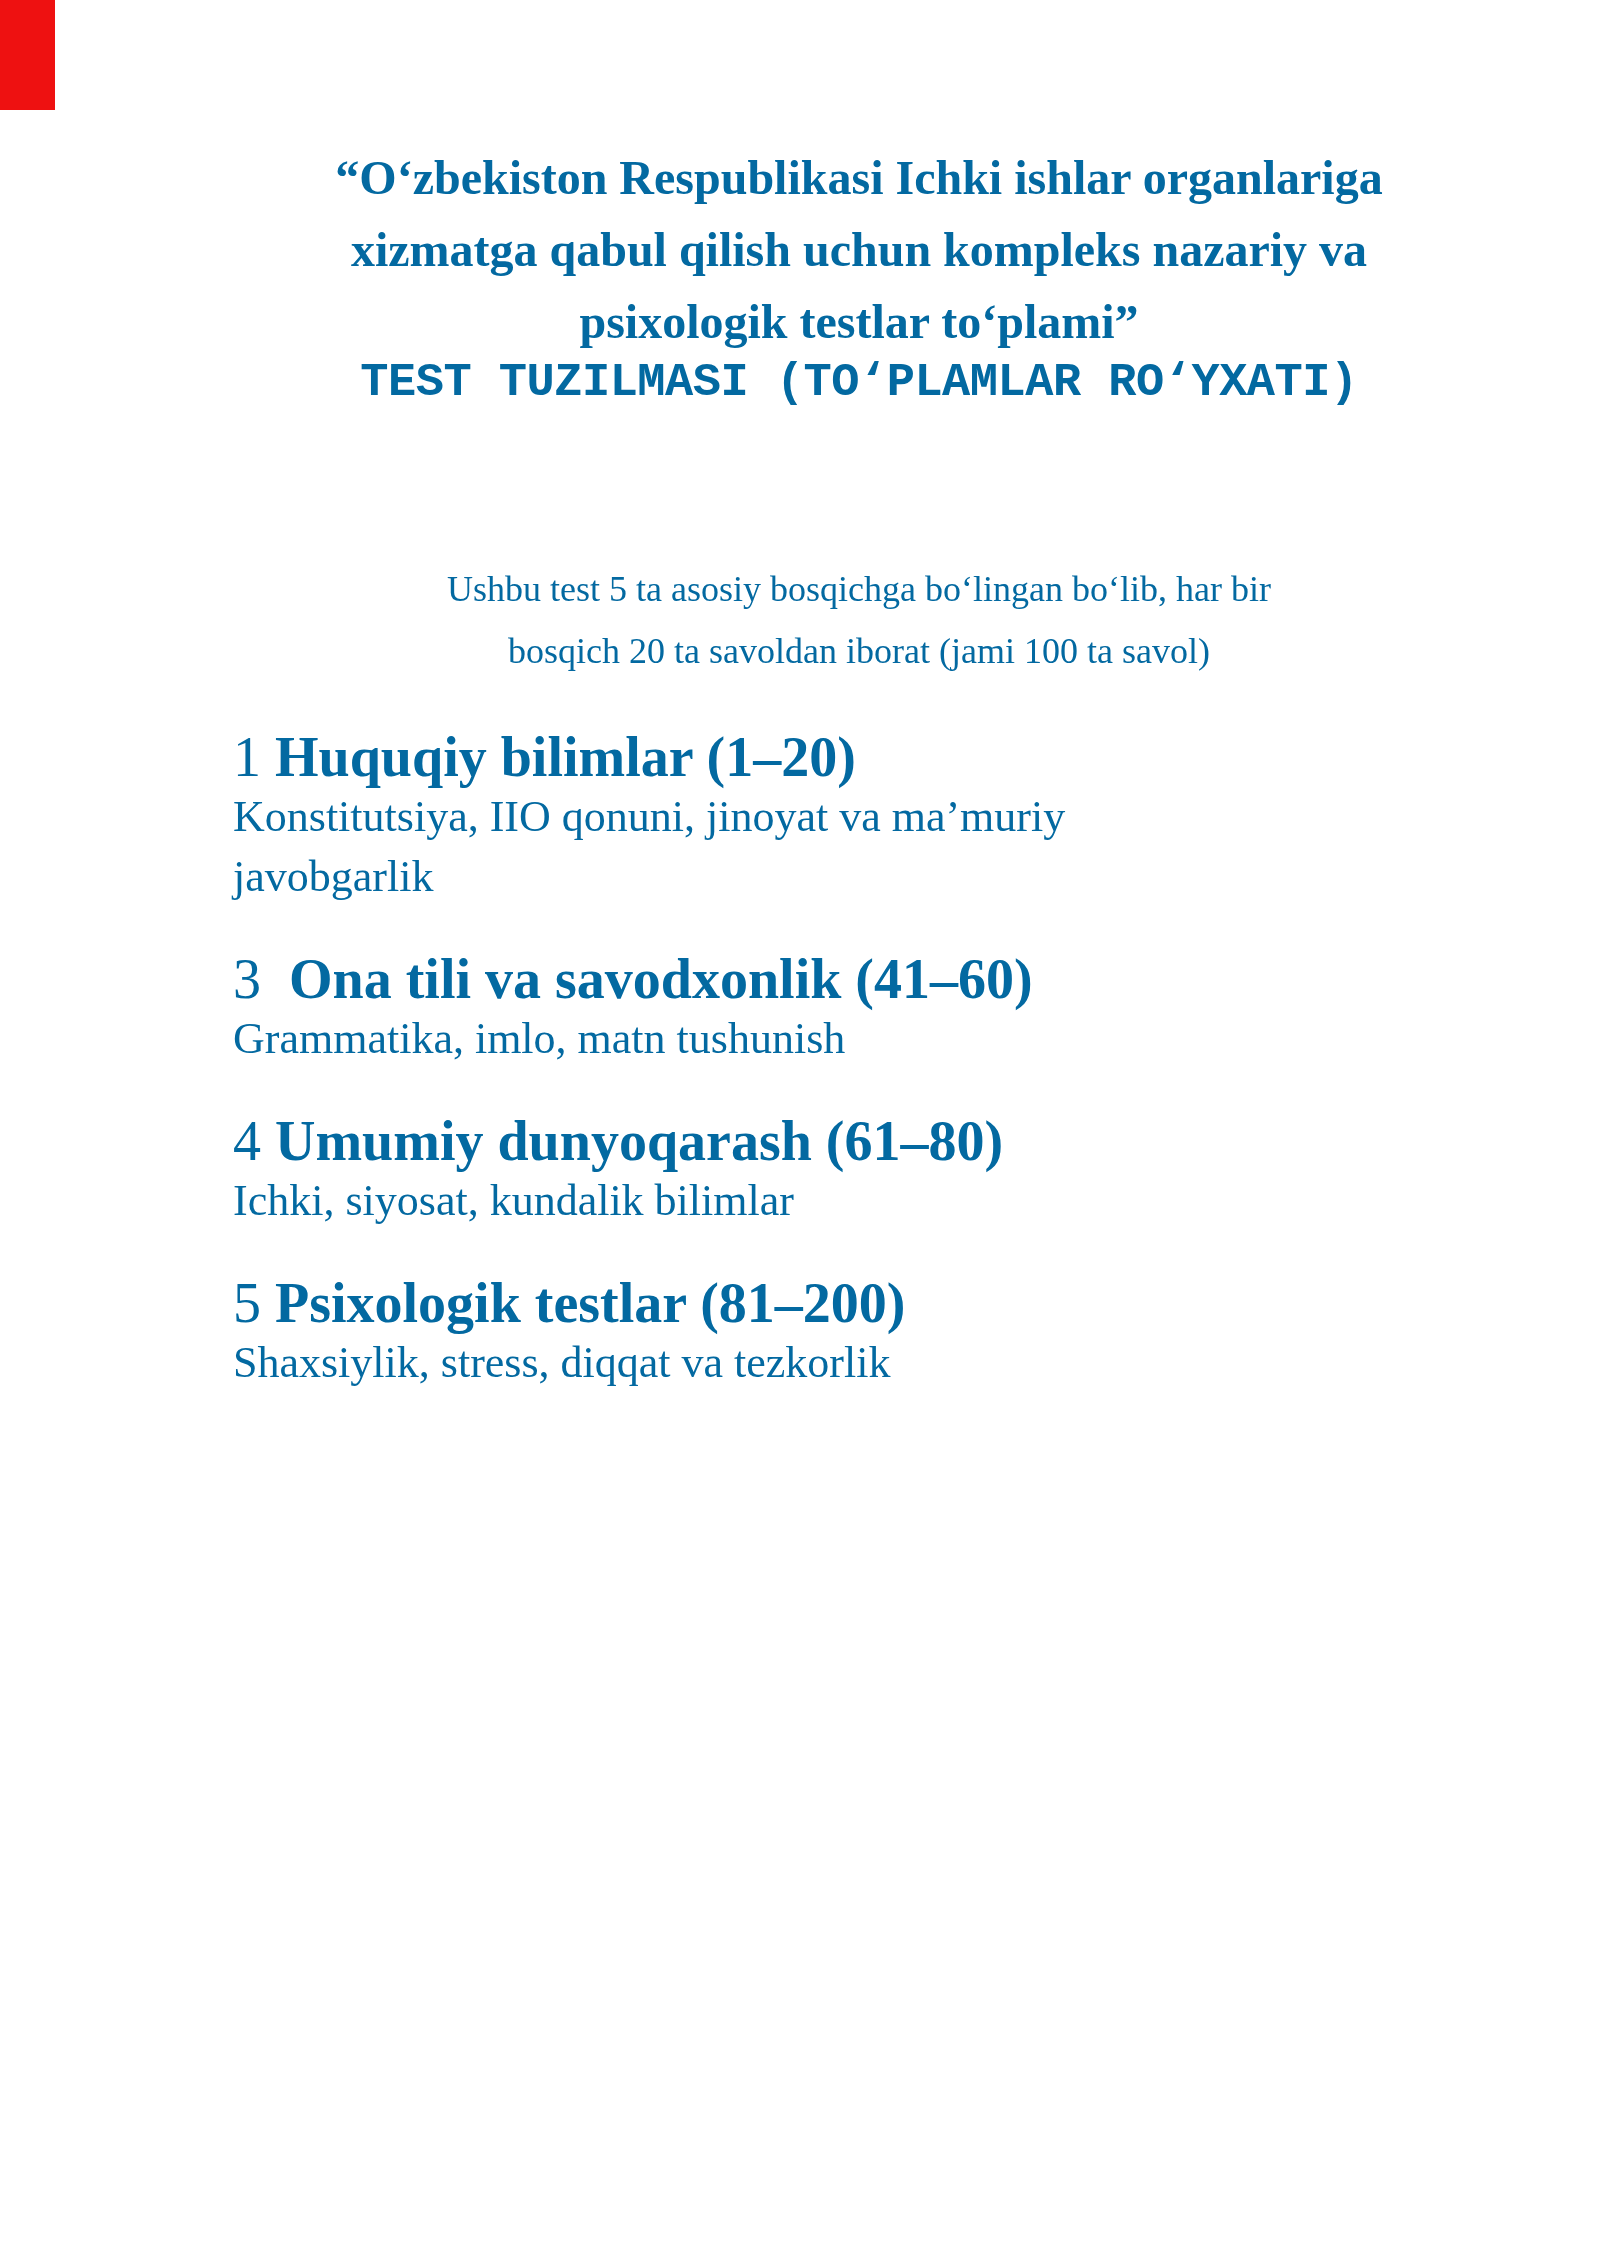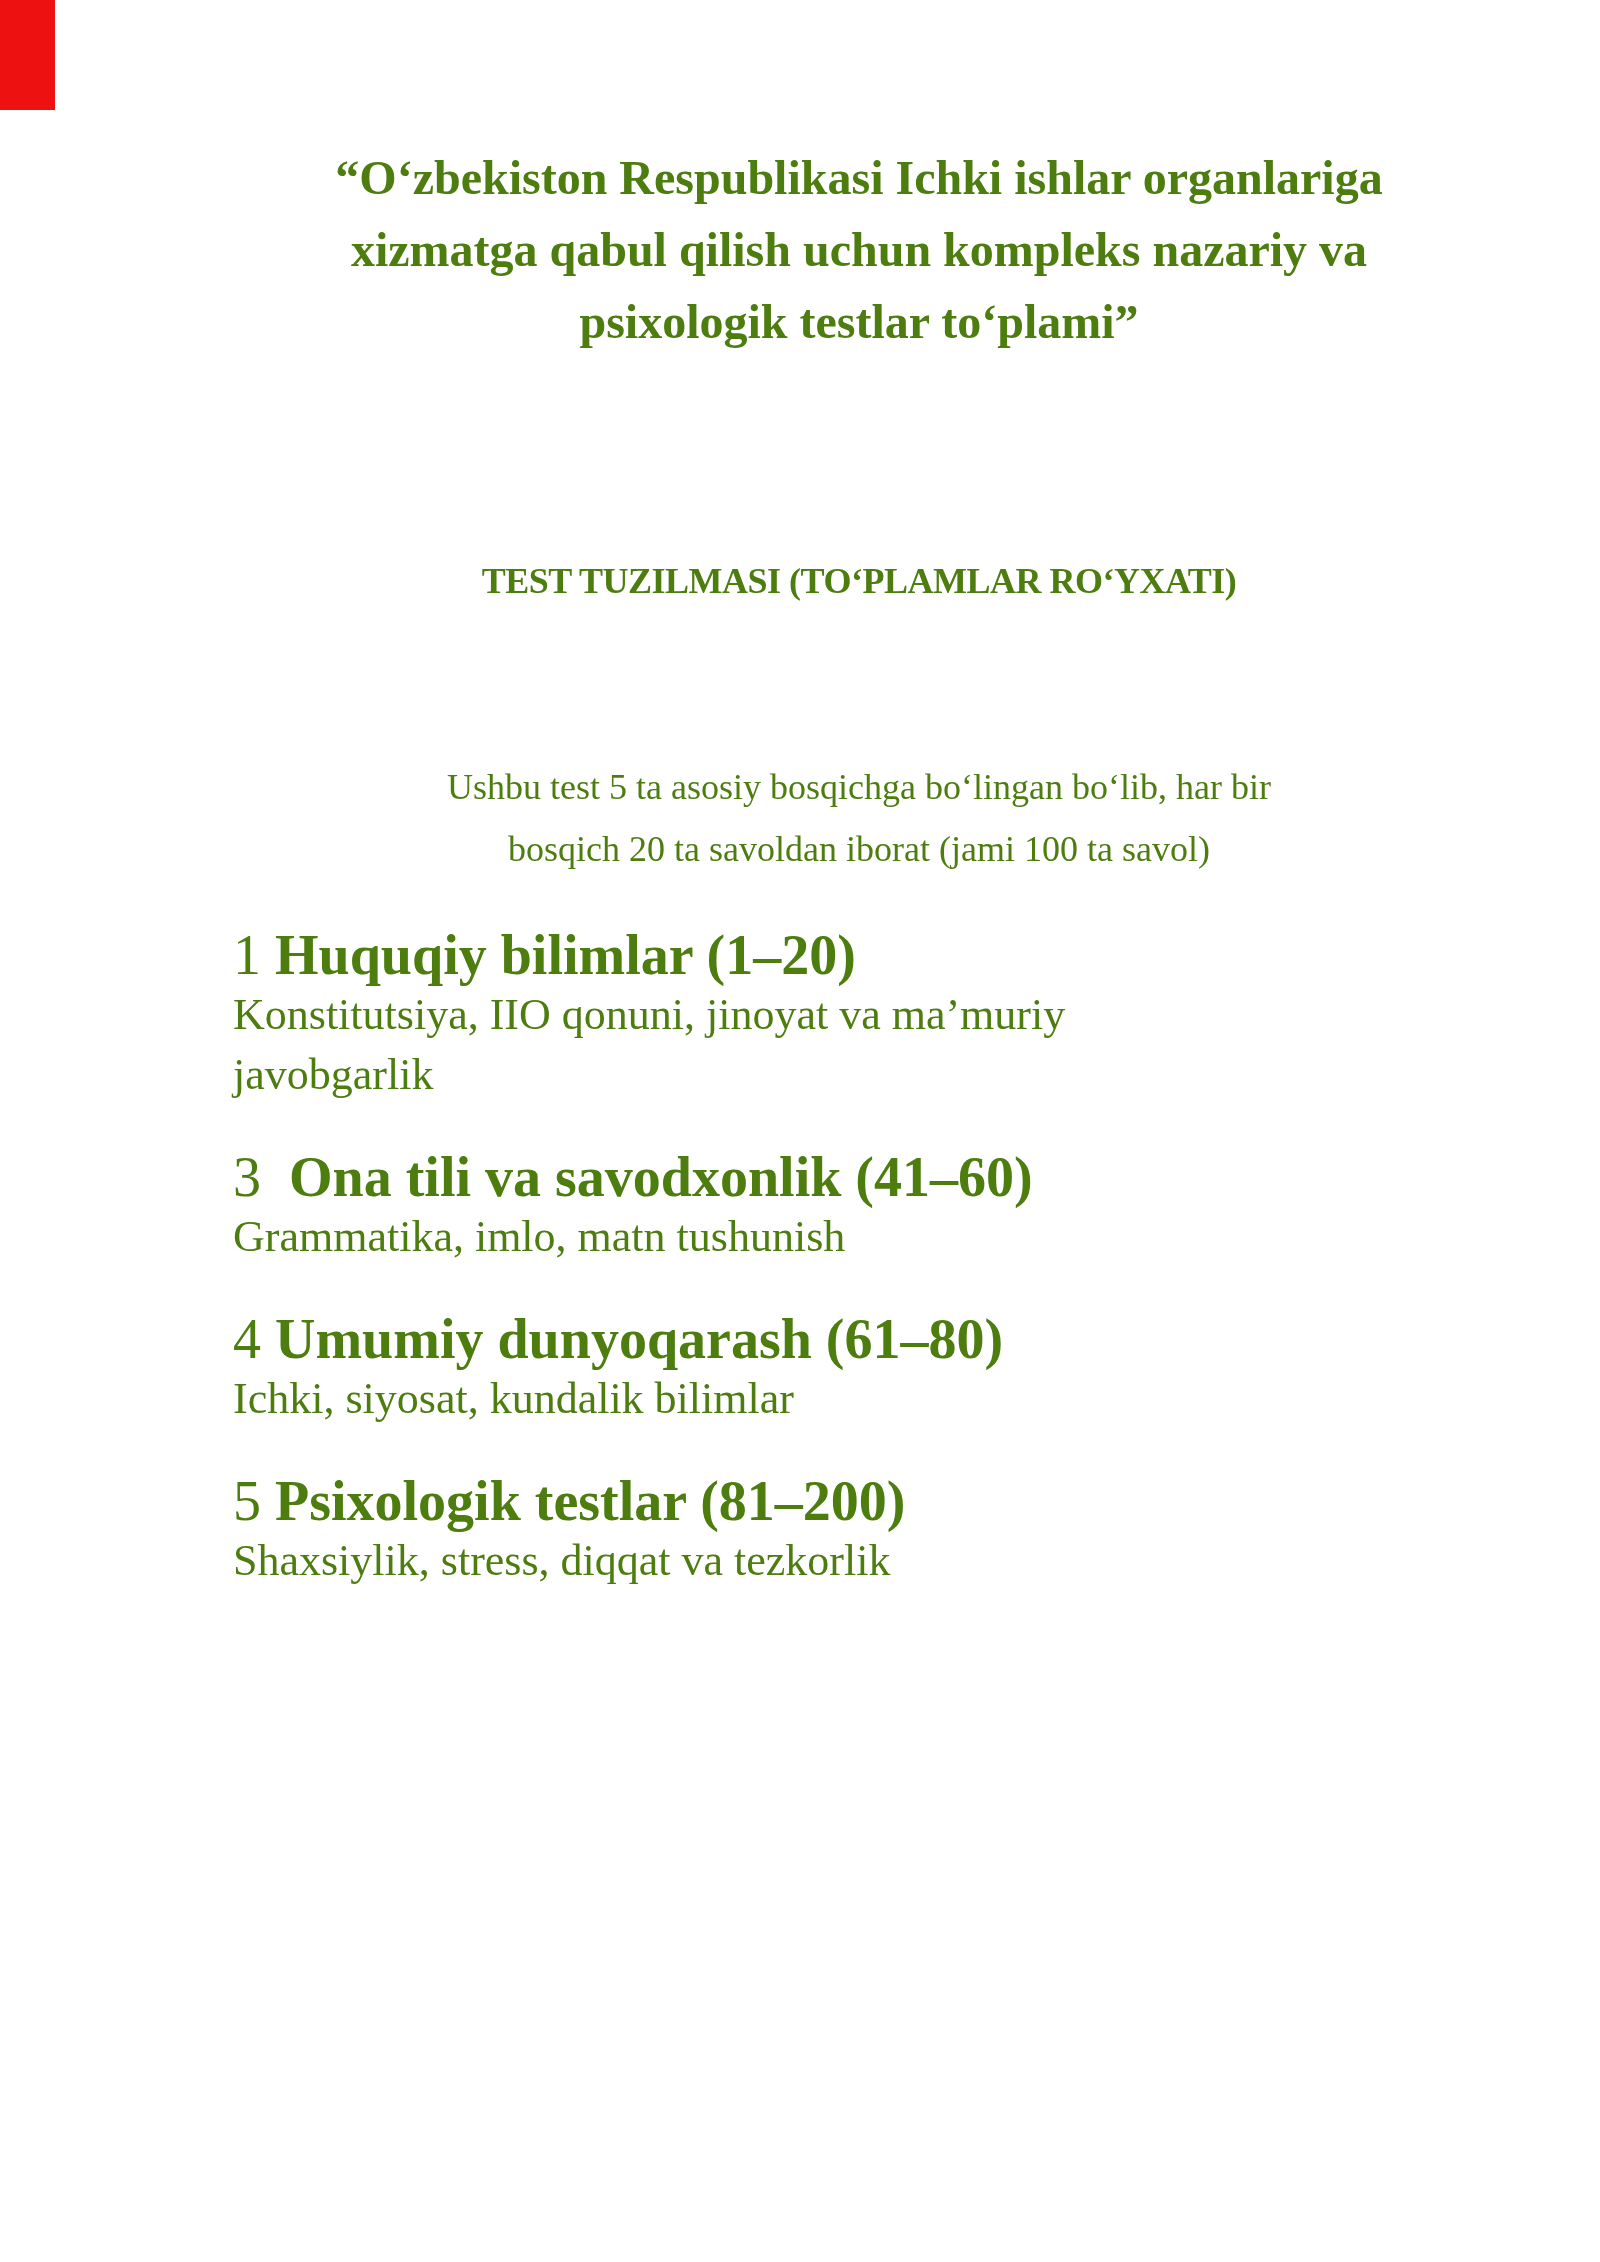--- a/index.html
+++ b/index.html
@@ -6,21 +6,21 @@
     margin: 0;
     padding: 0;
     background: #ffffff;
   }
   .page {
     position: relative;
     width: 1600px;
     height: 2218px;
     background: #ffffff;
     overflow: hidden;
-    color: #4d7c0f;
+    color: #0369a1;
   }
   .corner-marker {
     position: absolute;
     left: 0;
     top: 0;
     width: 55px;
     height: 110px;
   }
   .content {
     position: absolute;
@@ -30,24 +30,23 @@
   }
   .doc-title {
     margin-top: 142px;
     font-family: "Liberation Serif", "DejaVu Serif", serif;
     font-weight: bold;
     font-size: 48px;
     line-height: 72px;
     text-align: center;
   }
   .section-heading {
-    margin-top: 198px;
-    font-family: Liberation Serif, serif;
+    font-family: Liberation Mono, monospace;
     font-weight: bold;
-    font-size: 36px;
+    font-size: 47px;
     line-height: 50px;
     letter-spacing: -0.5px;
     text-align: center;
   }
   .intro {
     margin-top: 150px;
     font-family: "Liberation Serif", "DejaVu Serif", serif;
     font-size: 36px;
     line-height: 62px;
     text-align: center;

